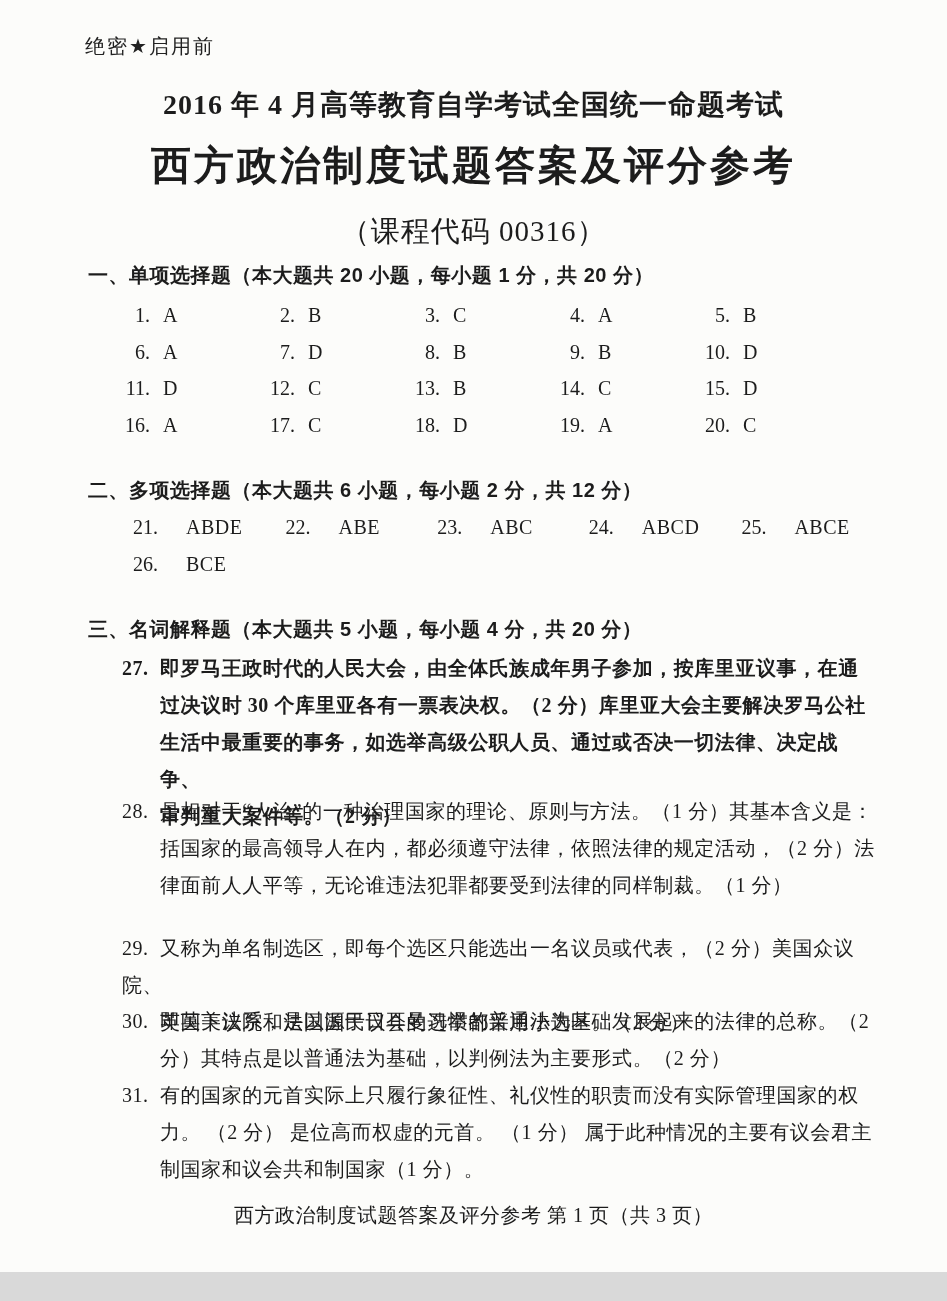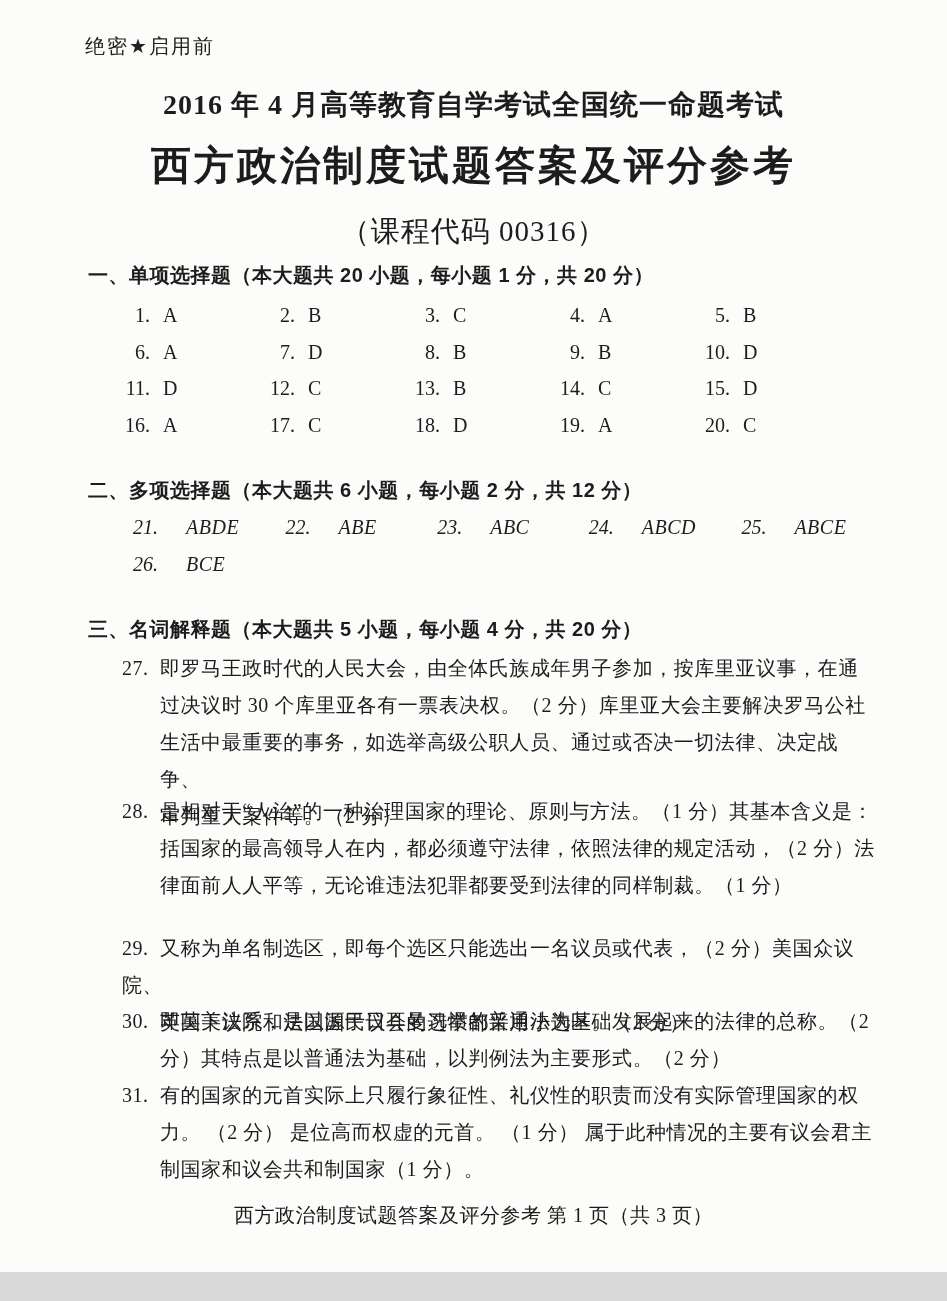--- a/index.html
+++ b/index.html
@@ -49,30 +49,30 @@
   }
   .ans-cell { display: flex; white-space: nowrap; }
   .ans-no { display: inline-block; width: 44px; text-align: right; }
   .ans-letter { margin-left: 13px; }
 
   .ans-grid2 {
     position: absolute; top: 509px; left: 112px;
     width: 760px; line-height: 37px; font-size: 20px;
   }
   .ans-row { display: flex; }
-  .ans-grid2 .ans-cell { width: 161px; font-style: italic; }
+  .ans-grid2 .ans-cell { width: 161px; }
   .ans-grid2 .ans-cell.wide { width: 162px; }
   .ans-grid2 .ans-no { width: 46px; }
   .ans-grid2 .ans-letter { margin-left: 28px; letter-spacing: 0.5px; }
 
   .question {
     position: absolute; left: 122px; width: 756px;
     font-size: 20px; line-height: 37px; letter-spacing: 0.55px;
   }
-  .q27 { top: 650px; }
+  .q27 { top: 650px; font-weight: bold; }
   .q28 { top: 793px; }
   .q29 { top: 930px; }
   .q30 { top: 1003px; }
   .q31 { top: 1077px; }
   .q-no { display: inline-block; width: 38px; }
   .q-cont { padding-left: 38px; }
 
   .footer {
     position: absolute; top: 1202px; left: 0; width: 100%;
     text-align: center; font-size: 20px; letter-spacing: 0.5px;

